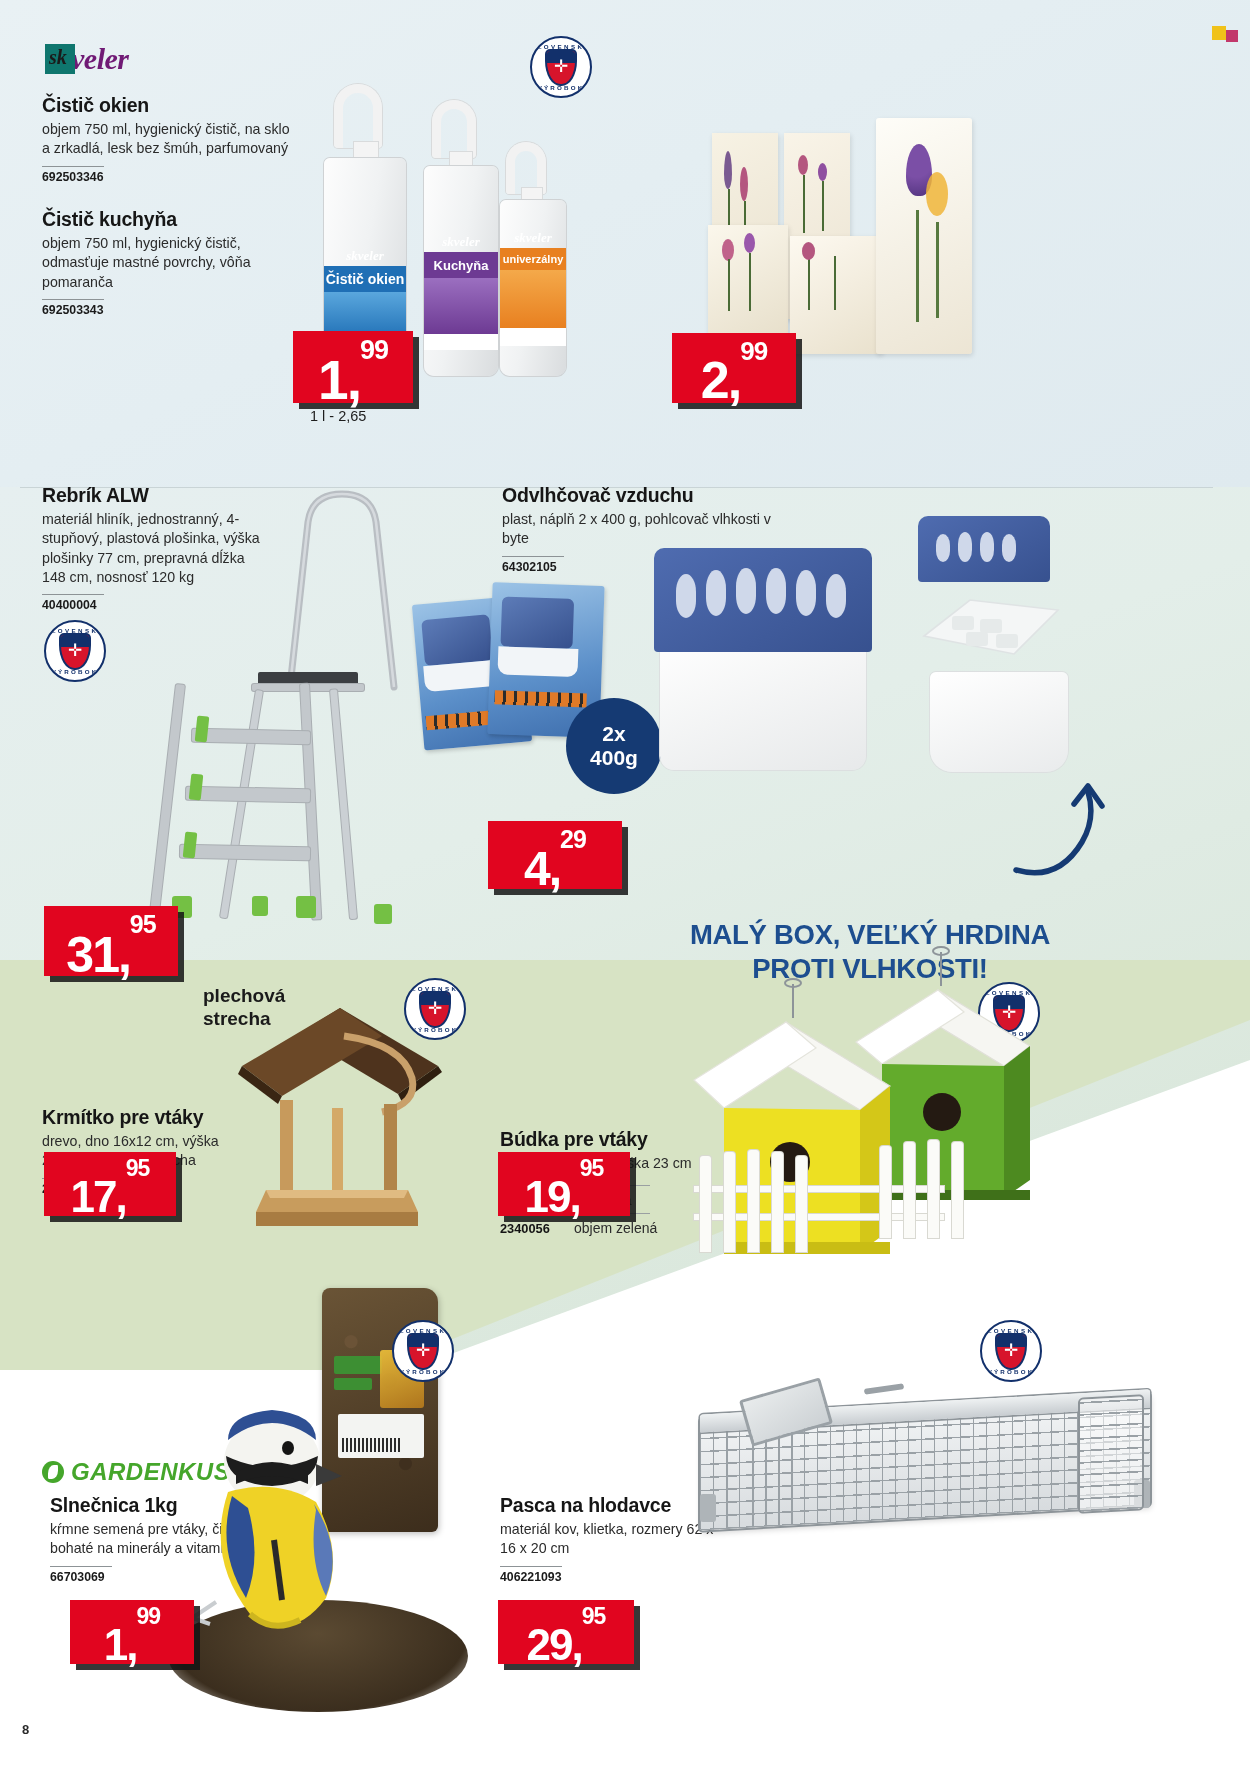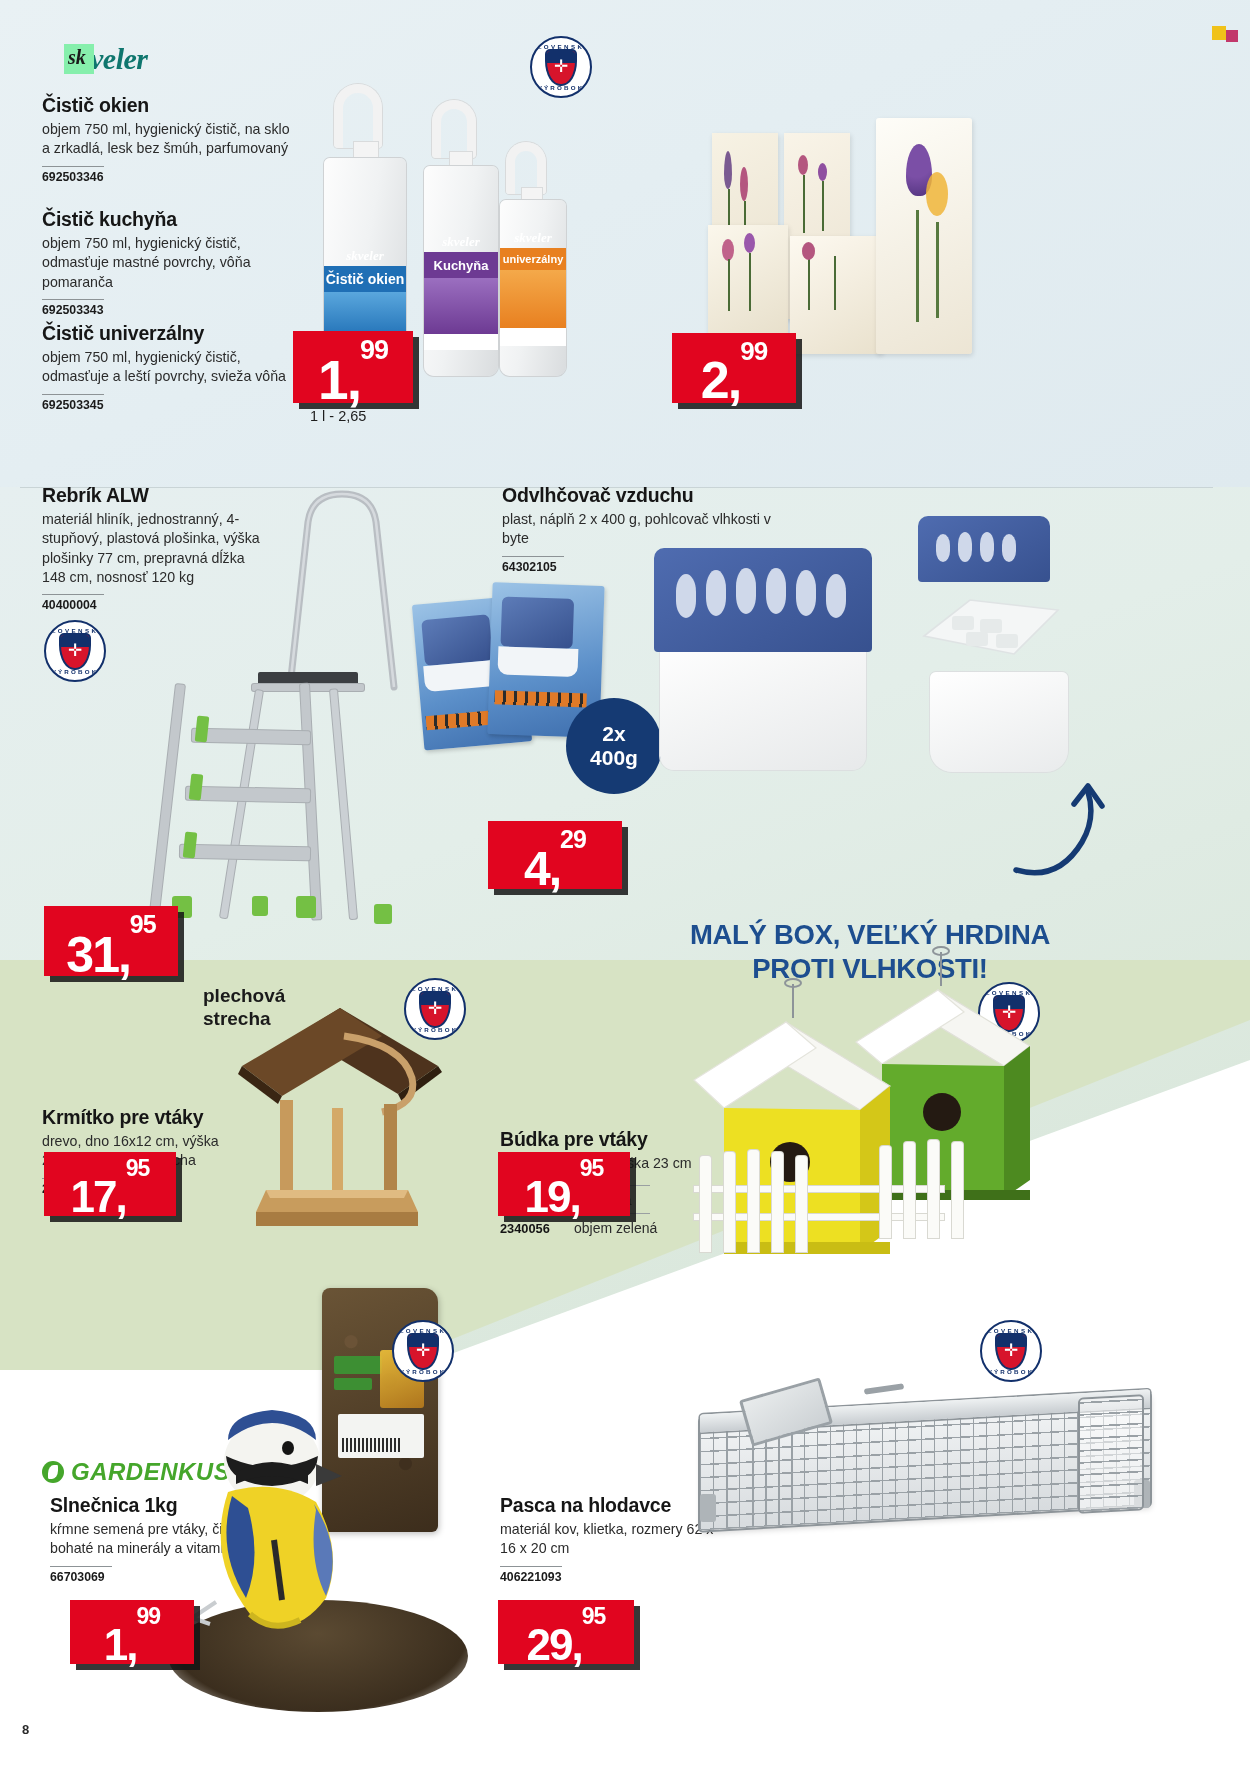--- a/index.html
+++ b/index.html
@@ -38,32 +38,31 @@
     position:absolute; left:20px; top:487px; width:1193px; height:1px;
     background:#c9d4d6;
   }
 
   
   .logo-skveler {
     position:absolute; left:45px; top:42px; height:34px;
     display:flex; align-items:center;
   }
   .logo-skveler .sq {
-    width:30px; height:30px; background:#86efac; display:inline-block;
+    width:30px; height:30px; background:#0f766e; display:inline-block;
     position:relative;
-    margin-left:19px;
   }
   .logo-skveler .sk {
     position:absolute; left:4px; top:2px; color:#1a1a1a;
     font-weight:700; font-size:20px; font-style:italic;
     font-family:"Liberation Serif", serif;
   }
   .logo-skveler .veler {
     font-family:"Liberation Serif", serif;
-    font-style:italic; font-weight:700; font-size:30px; color:#0f766e;
+    font-style:italic; font-weight:700; font-size:30px; color:#701a75;
     margin-left:-4px; letter-spacing:-0.5px;
   }
   .logo-gardenkus {
     position:absolute; left:42px; top:1458px;
     display:flex; align-items:center; gap:7px;
   }
   .logo-gardenkus .leaf {
     width:22px; height:22px; border-radius:50%; background:#45a62b;
     position:relative;
   }
@@ -276,26 +275,20 @@
     <div class="pcode">692503346</div>
   </div>
 
   <div style="position:absolute;left:42px;top:208px;width:252px;">
     <div class="ptitle">Čistič kuchyňa</div>
     <div class="pdesc">objem 750 ml, hygienický čistič, odmasťuje mastné povrchy, vôňa pomaranča</div>
     <div class="code-rule"></div>
     <div class="pcode">692503343</div>
   </div>
 
-  <div style="position:absolute;left:42px;top:322px;width:252px;">
-    <div class="ptitle">Čistič univerzálny</div>
-    <div class="pdesc">objem 750 ml, hygienický čistič, odmasťuje a leští povrchy, svieža vôňa</div>
-    <div class="code-rule"></div>
-    <div class="pcode">692503345</div>
-  </div>
 
   <div class="spray" style="left:420px;top:150px;width:84px;height:226px;">
     <div class="trig" style="left:12px;top:-50px;width:44px;height:58px;"></div>
     <div class="neck" style="left:30px;top:2px;width:22px;height:16px;"></div>
     <div class="body" style="left:4px;top:16px;width:74px;height:210px;">
       <div class="lbl" style="top:62px;">
         <div class="brand">skveler</div>
         <div style="width:100%;height:26px;background:#6d3a93;display:flex;align-items:center;justify-content:center;">
           <div style="font-weight:700;font-size:13px;color:#fff;">Kuchyňa</div>
         </div>

